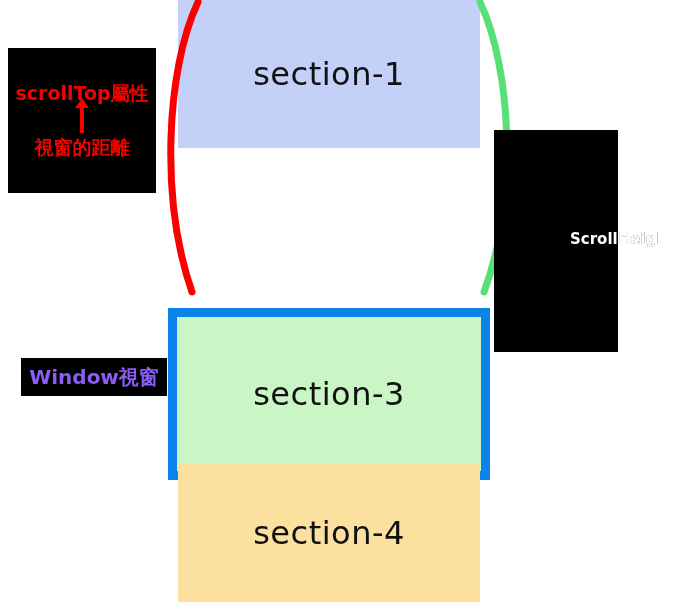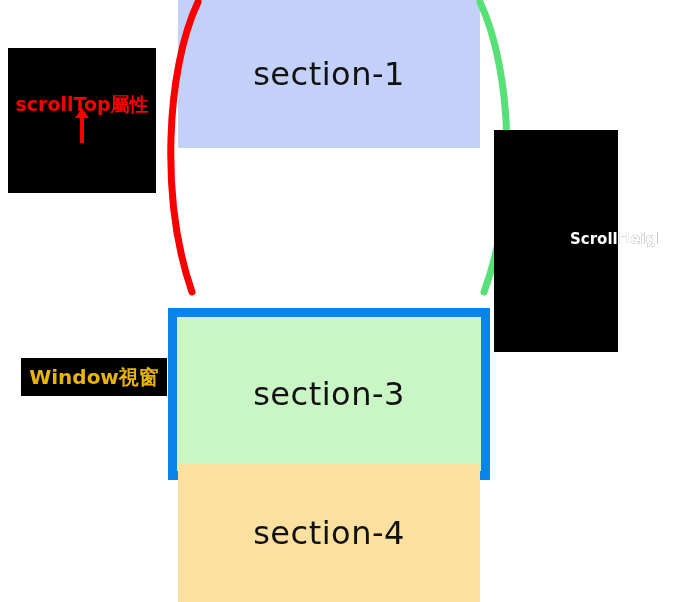--- a/index.html
+++ b/index.html
@@ -118,21 +118,21 @@
   }
 
   #callout-window {
     left: 21px;
     top: 358px;
     width: 146px;
     height: 38px;
     padding: 0 6px;
   }
   #callout-window .line {
-    color: #eab308;
+    color: #8b5cf6;
     font-weight: bold;
     font-size: 20px;
     white-space: nowrap;
     line-height: 1;
   }
 
   
   #panel-right {
     position: absolute;
     left: 494px;
@@ -213,19 +213,20 @@
   <div id="callout-right">
     <span class="line">ScrollHeight</span>
   </div>
   <div id="callout-right-mask">
     <span class="line">ScrollHeight</span>
   </div>
 
   <div class="callout" id="callout-scrolltop">
     <span class="line">scrollTop屬性</span>
     <span class="arrow-shaft"></span>
+    <span class="line">視窗的距離</span>
   </div>
 
   <div class="callout" id="callout-window">
     <span class="line">Window視窗</span>
   </div>
 
 </div>
 
 </body></html>

